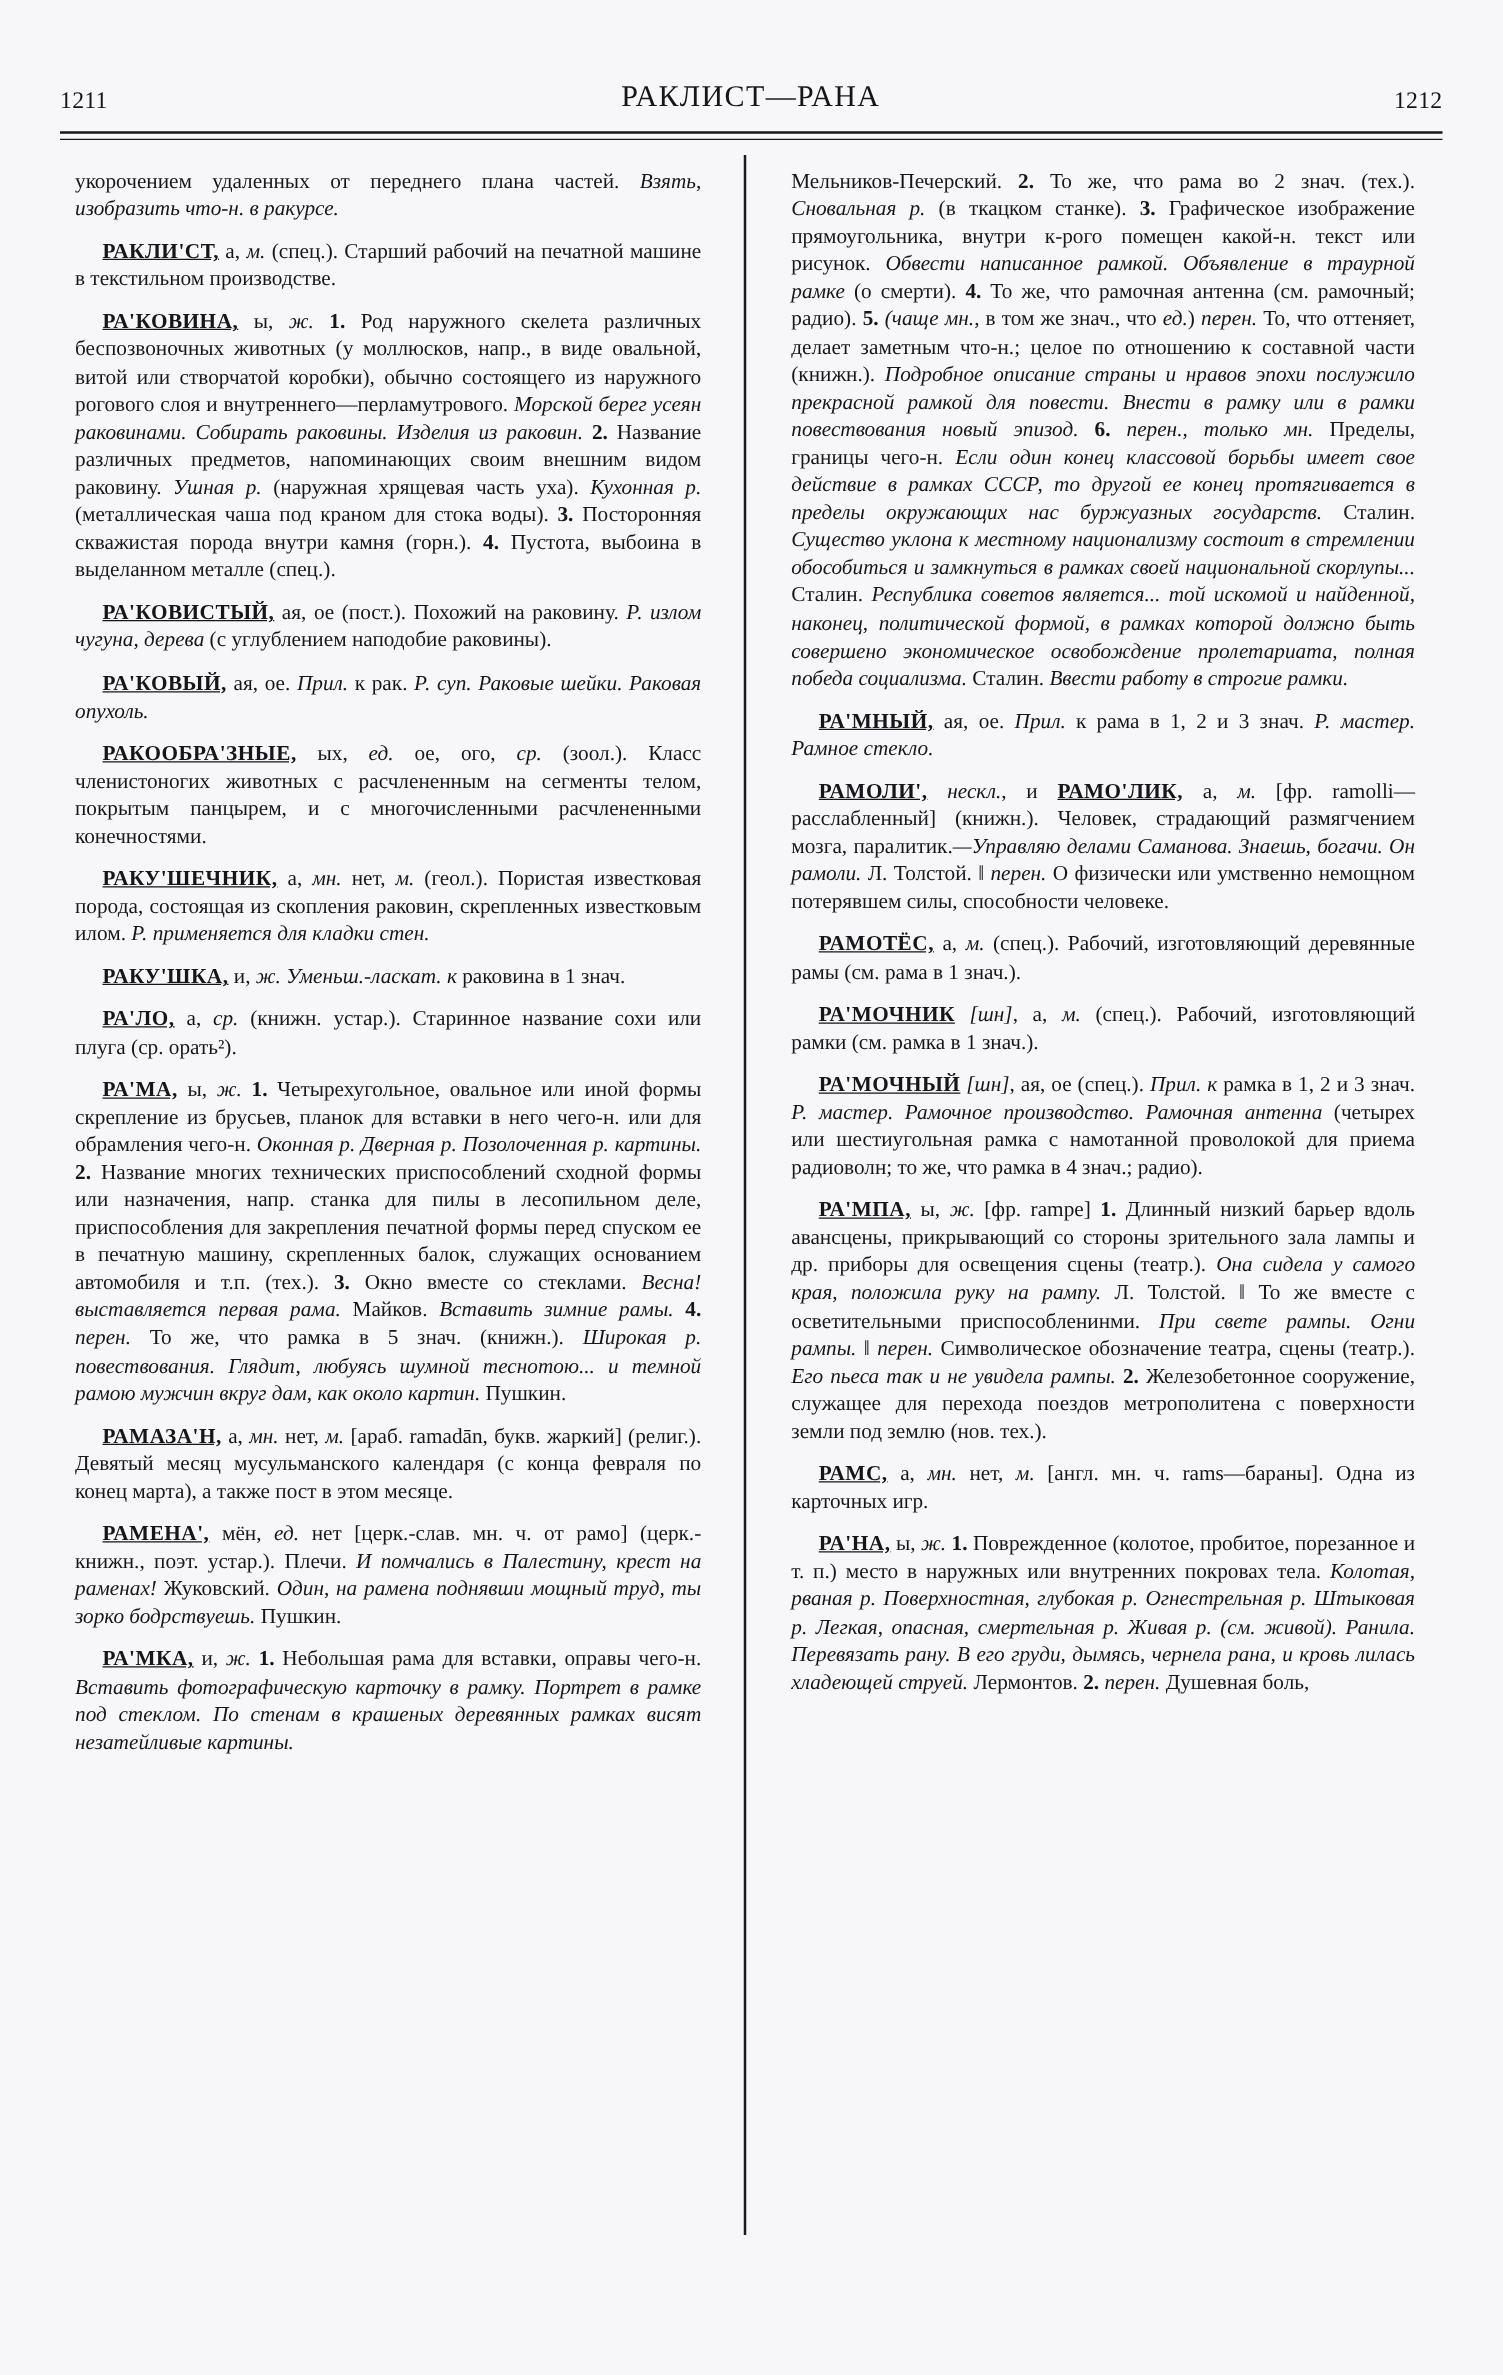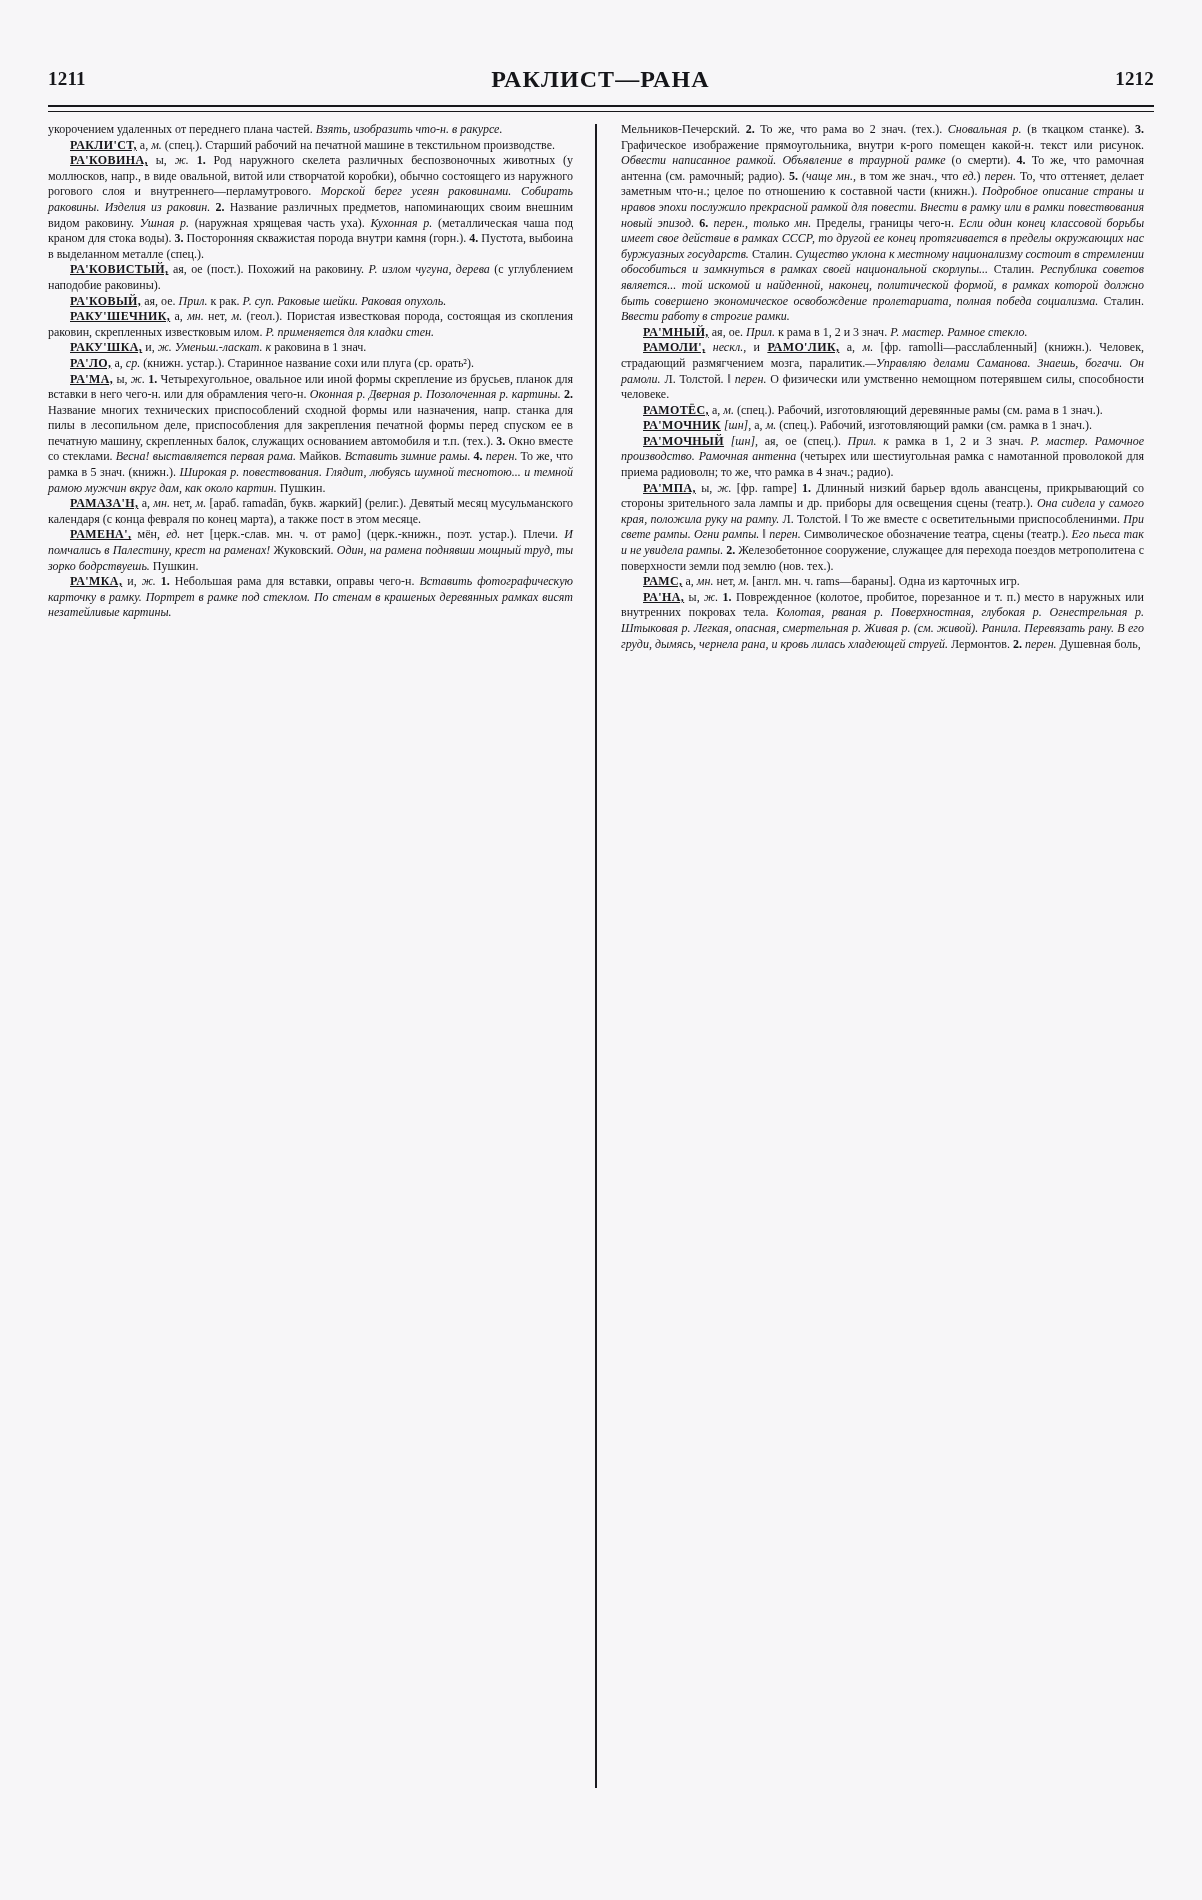--- a/index.html
+++ b/index.html
@@ -21,23 +21,23 @@
   }
 
   
   .running-head {
     position: absolute;
     left: 48px;
     right: 48px;
     top: 66px;
     height: 26px;
     display: flex;
-    align-items: center;
+    align-items: flex-end;
     justify-content: space-between;
-    font-weight: bold;
+    font-weight: normal;
   }
   .folio {
     font-size: 19px;
     letter-spacing: 0.2px;
   }
   .head-word {
     font-size: 24px;
     letter-spacing: 1.1px;
     text-align: center;
     flex: 1;
@@ -71,26 +71,26 @@
   .col-right { padding-left: 24px; }
   .col-rule {
     width: 2px;
     background: #1b1b20;
     margin-top: 2px;
     margin-bottom: 0;
     align-self: stretch;
   }
 
   .entry {
-    font-size: 12px;
+    font-size: 17px;
     line-height: 1.30;
     text-align: justify;
     text-justify: inter-word;
     hyphens: manual;
-    margin: 0;
+    margin: 12px;
     text-indent: 22px;
   }
   .entry.cont { text-indent: 0; }
 
   .hw {
     font-weight: bold;
     letter-spacing: 0.4px;
     text-decoration: underline;
   }
   .it { font-style: italic; }
@@ -117,20 +117,21 @@
       <p class="entry cont"><span>укорочением удаленных от переднего плана частей. </span><span class="it">Взять, изобразить что-н. в ракурсе.</span></p>
 
       <p class="entry"><span class="hw">РАКЛИ'СТ,</span><span> а, </span><span class="it">м.</span><span> (спец.). Старший рабочий на печатной машине в текстильном производстве.</span></p>
 
       <p class="entry"><span class="hw">РА'КОВИНА,</span><span> ы, </span><span class="it">ж.</span><span class="bn"> 1.</span><span> Род наружного скелета различных беспозвоночных животных (у моллюсков, напр., в виде овальной, витой или створчатой коробки), обычно состоящего из наружного рогового слоя и внутреннего—перламутрового. </span><span class="it">Морской берег усеян раковинами. Собирать раковины. Изделия из раковин.</span><span class="bn"> 2.</span><span> Название различных предметов, напоминающих своим внешним видом раковину. </span><span class="it">Ушная р.</span><span> (наружная хрящевая часть уха). </span><span class="it">Кухонная р.</span><span> (металлическая чаша под краном для стока воды).</span><span class="bn"> 3.</span><span> Посторонняя скважистая порода внутри камня (горн.).</span><span class="bn"> 4.</span><span> Пустота, выбоина в выделанном металле (спец.).</span></p>
 
       <p class="entry"><span class="hw">РА'КОВИСТЫЙ,</span><span> ая, ое</span><span> (пост.). Похожий на раковину. </span><span class="it">Р. излом чугуна, дерева</span><span> (с углублением наподобие раковины).</span></p>
 
       <p class="entry"><span class="hw">РА'КОВЫЙ,</span><span> ая, ое. </span><span class="it">Прил.</span><span> к рак. </span><span class="it">Р. суп. Раковые шейки. Раковая опухоль.</span></p>
 
+      <p class="entry"><span class="hw">РАКООБРА'ЗНЫЕ,</span><span> ых, </span><span class="it">ед.</span><span> ое, ого, </span><span class="it">ср.</span><span> (зоол.). Класс членистоногих животных с расчлененным на сегменты телом, покрытым панцырем, и с многочисленными расчлененными конечностями.</span></p>
 
       <p class="entry"><span class="hw">РАКУ'ШЕЧНИК,</span><span> а, </span><span class="it">мн.</span><span> нет, </span><span class="it">м.</span><span> (геол.). Пористая известковая порода, состоящая из скопления раковин, скрепленных известковым илом. </span><span class="it">Р. применяется для кладки стен.</span></p>
 
 
       <p class="entry"><span class="hw">РАКУ'ШКА,</span><span> и, </span><span class="it">ж.</span><span class="it"> Уменьш.-ласкат. к</span><span> раковина в 1 знач.</span></p>
 
       <p class="entry"><span class="hw">РА'ЛО,</span><span> а, </span><span class="it">ср.</span><span> (книжн. устар.). Старинное название сохи или плуга (ср. орать²).</span></p>
 
       <p class="entry"><span class="hw">РА'МА,</span><span> ы, </span><span class="it">ж.</span><span class="bn"> 1.</span><span> Четырехугольное, овальное или иной формы скрепление из брусьев, планок для вставки в него чего-н. или для обрамления чего-н. </span><span class="it">Оконная р. Дверная р. Позолоченная р. картины.</span><span class="bn"> 2.</span><span> Название многих технических приспособлений сходной формы или назначения, напр. станка для пилы в лесопильном деле, приспособления для закрепления печатной формы перед спуском ее в печатную машину, скрепленных балок, служащих основанием автомобиля и т.п. (тех.).</span><span class="bn"> 3.</span><span> Окно вместе со стеклами. </span><span class="it">Весна! выставляется первая рама.</span><span> Майков. </span><span class="it">Вставить зимние рамы.</span><span class="bn"> 4.</span><span class="it"> перен.</span><span> То же, что рамка в 5 знач. (книжн.). </span><span class="it">Широкая р. повествования.</span><span class="it"> Глядит, любуясь шумной теснотою... и темной рамою мужчин вкруг дам, как около картин.</span><span> Пушкин.</span></p>
 

